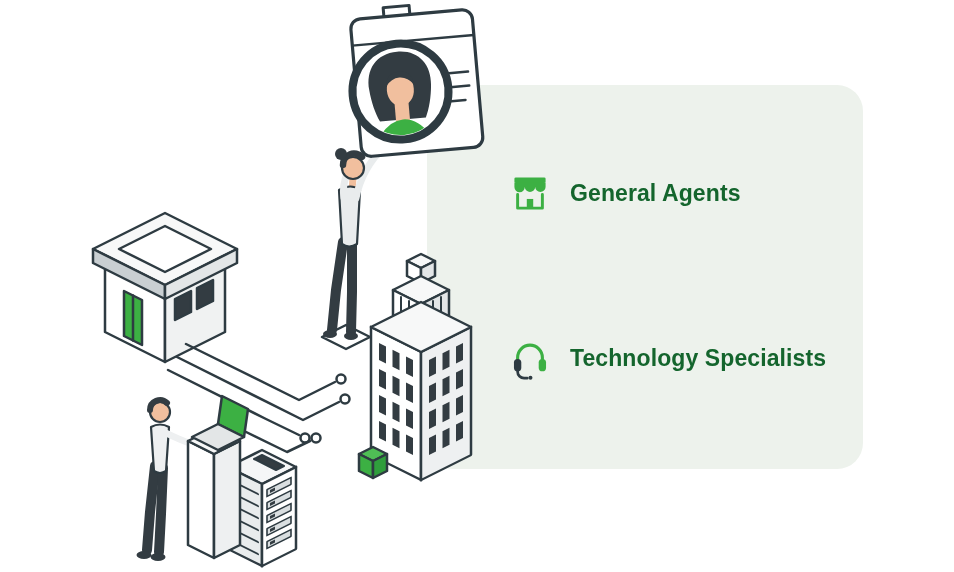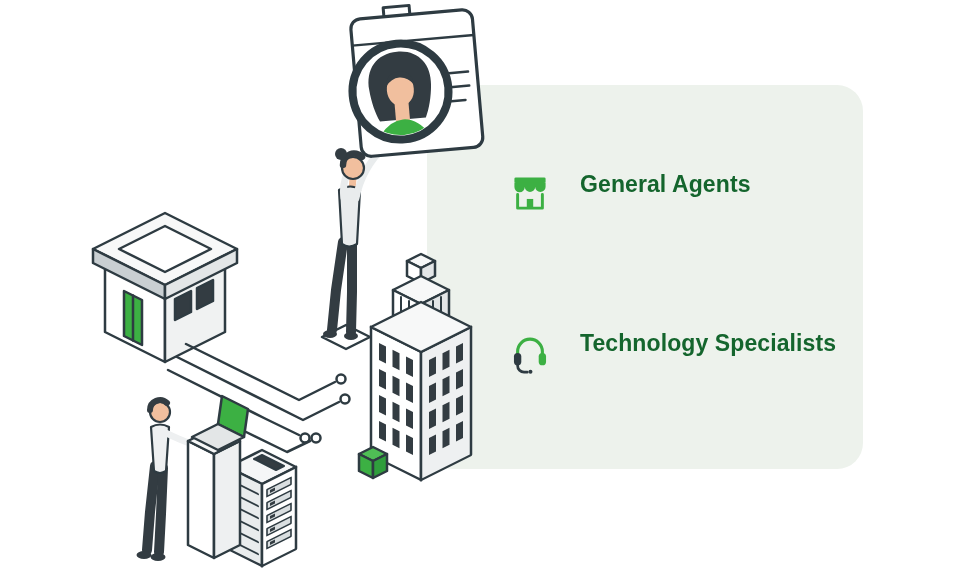--- a/index.html
+++ b/index.html
@@ -13,25 +13,25 @@
 
   
   .panel {
     position:absolute; left:427px; top:85px;
     width:436px; height:384px;
     background:#edf2ec; border-radius:26px;
     z-index:1;
   }
   .role-item {
     position:absolute; left:81px; height:44px;
-    display:flex; gap:28px;
+    display:flex; align-items:center; gap:18px;
   }
   .item-0 { top:86px; }
   .item-1 { top:166px; }
-  .item-2 { top:245px; }
+  .item-2 { top:251px; }
   .role-icon { width:44px; height:44px; flex:0 0 44px; }
   .role-icon svg { width:100%; height:100%; display:block; }
   .role-label {
     font-size:23px; font-weight:700; color:#14652d;
     letter-spacing:0.1px; white-space:nowrap;
   }
 
   
   .illustration {
     position:absolute; left:0; top:0; width:500px; height:572px;

